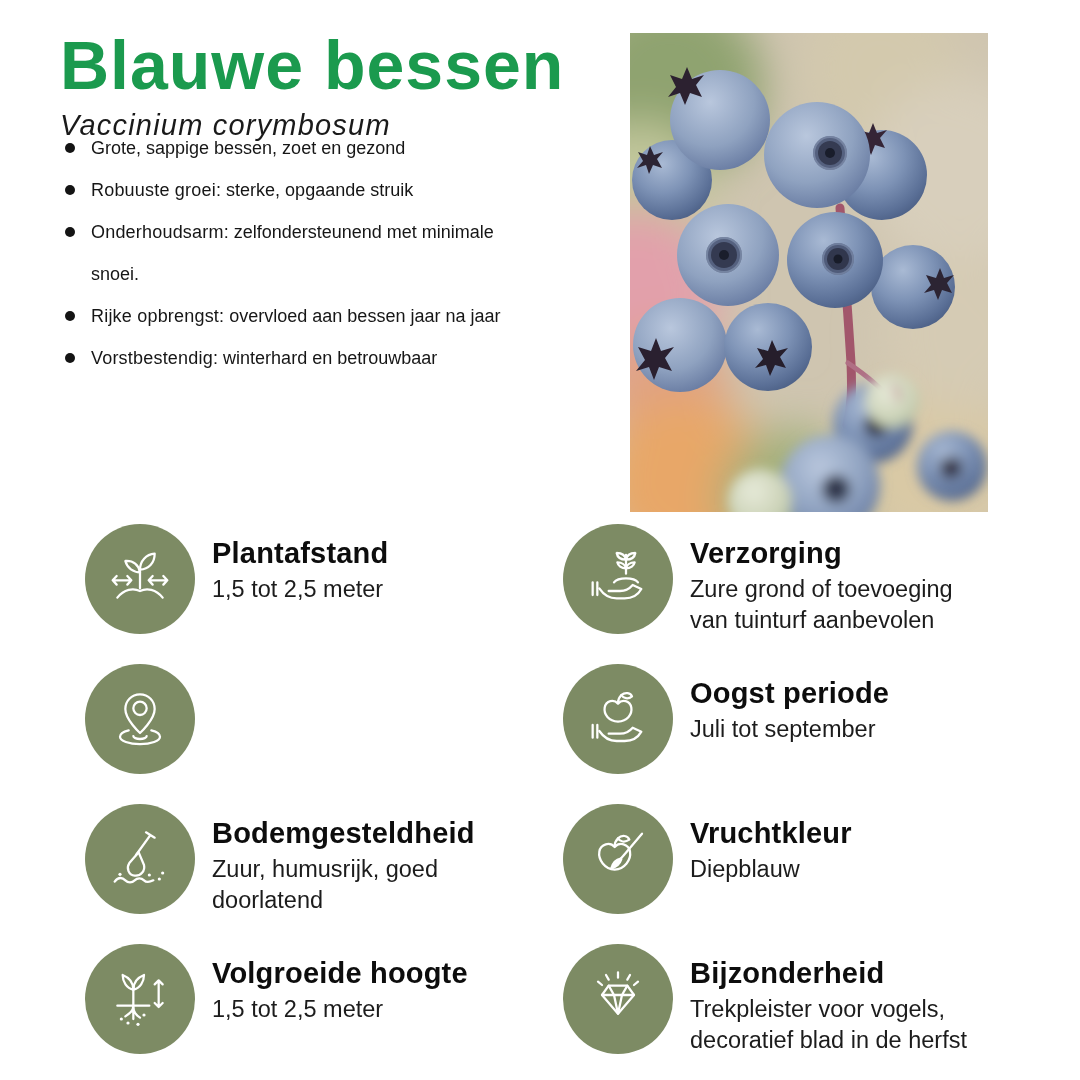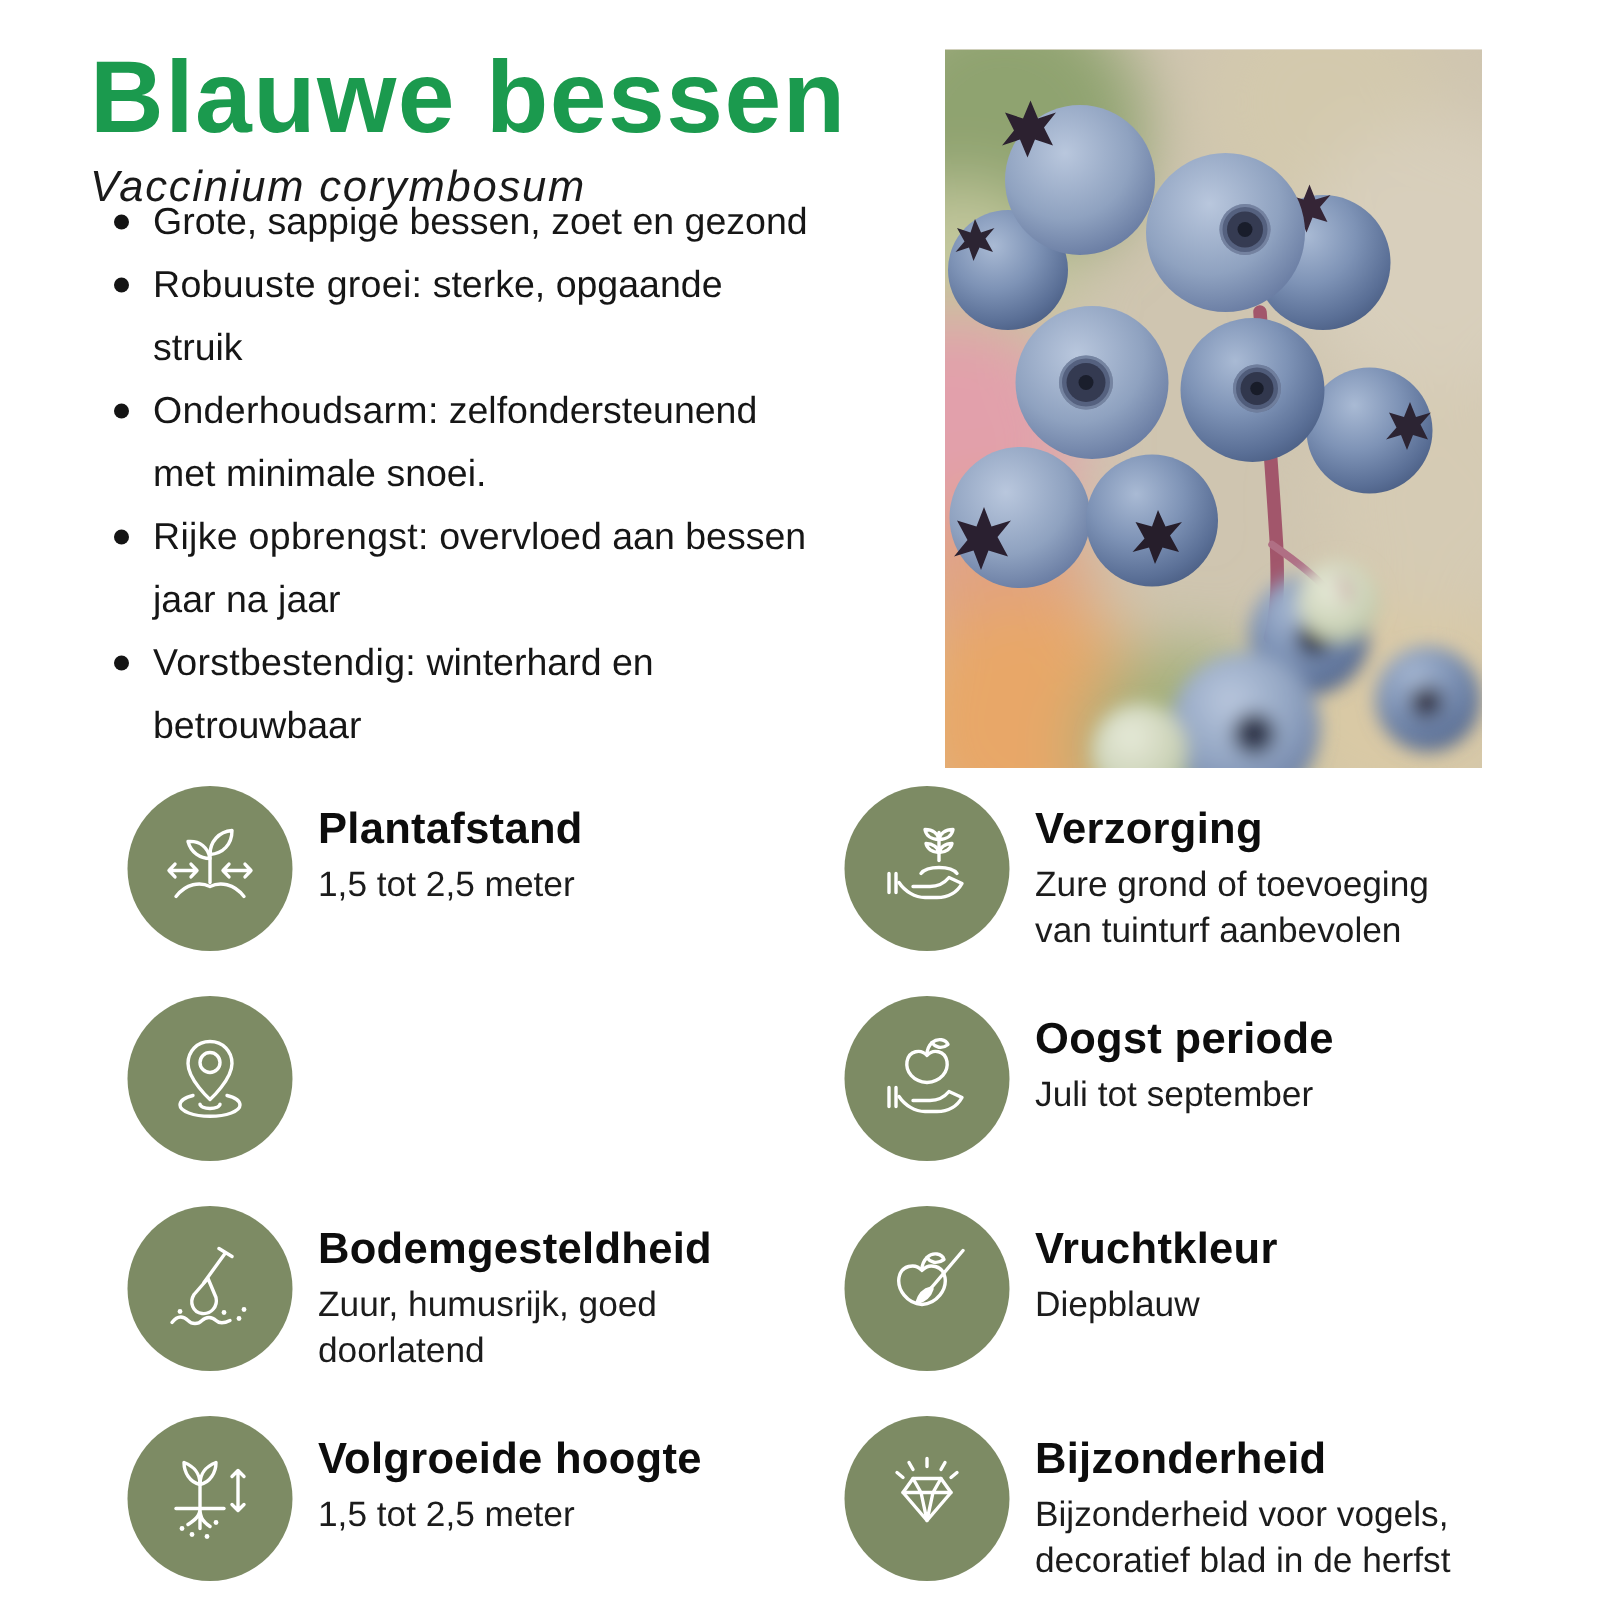--- a/index.html
+++ b/index.html
@@ -22,22 +22,22 @@
     color:var(--green);letter-spacing:1px;
   }
   .subtitle{
     margin:8px 0 0 0;font-size:29px;font-style:italic;font-weight:400;
     color:#1a1a1a;letter-spacing:1.2px;
   }
 
   
   .bullets{
     list-style:none;margin:0;padding:0;
-    position:absolute;left:73px;top:127px;width:468px;
-    font-size:25px;line-height:42px;color:#161616;
+    position:absolute;left:62px;top:127px;width:468px;
+    font-size:18px;line-height:42px;color:#161616;
   }
   .bullets li{position:relative;padding-left:29px;}
   .bullets li::before{
     content:"";position:absolute;left:3px;top:16px;
     width:10px;height:10px;border-radius:50%;background:#141414;
   }
   .bullets b{font-weight:400;letter-spacing:.2px;}
 
   
   .photo{
@@ -309,18 +309,18 @@
     <div class="attr">
       <div class="icon-circle">
         <svg viewBox="0 0 48 48">
           <path d="M12 21 L17 14 H31 L36 21 L24 35 Z"></path>
           <path d="M12 21 H36 M17 14 L21 21 M31 14 L27 21 M21 21 L24 35 M27 21 L24 35"></path>
           <path d="M24 4 V8 M15 6 L17 9.5 M33 6 L31 9.5 M9 11 L12 13.5 M39 11 L36 13.5"></path>
         </svg>
       </div>
       <div class="attr-text">
         <h3 class="attr-title">Bijzonderheid</h3>
-        <p class="attr-desc">Bijzonderheid voor vogels, decoratief blad in de herfst</p>
+        <p class="attr-desc">Trekpleister voor vogels, decoratief blad in de herfst</p>
       </div>
     </div>
 
   </section>
 </div>
 
 </body></html>

